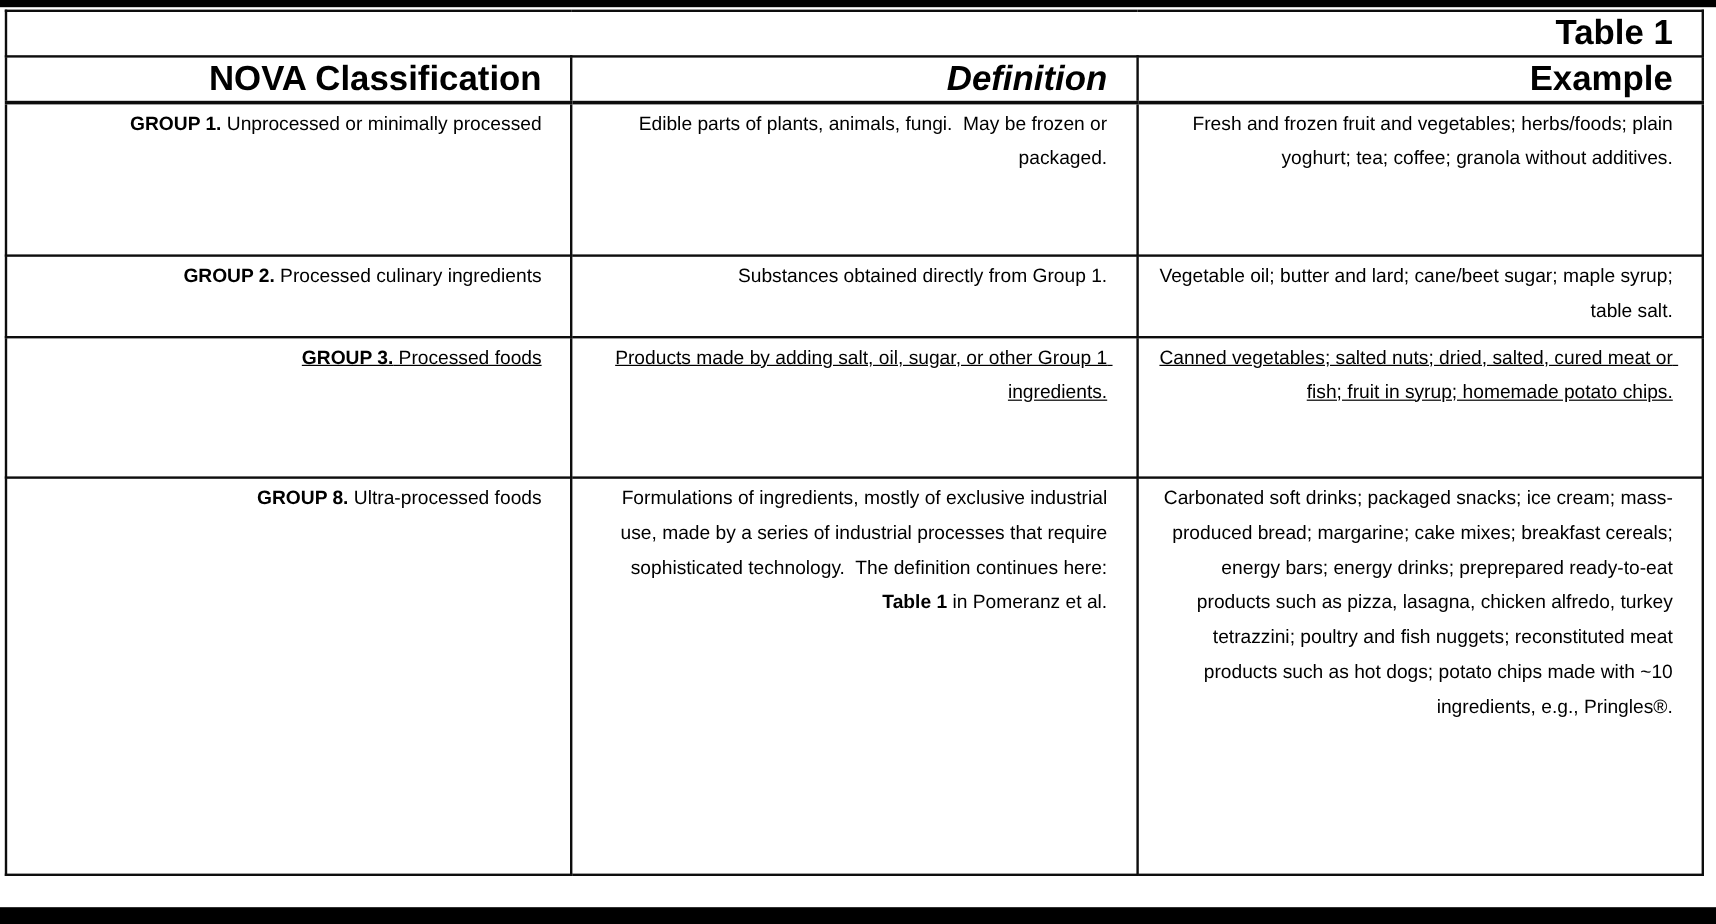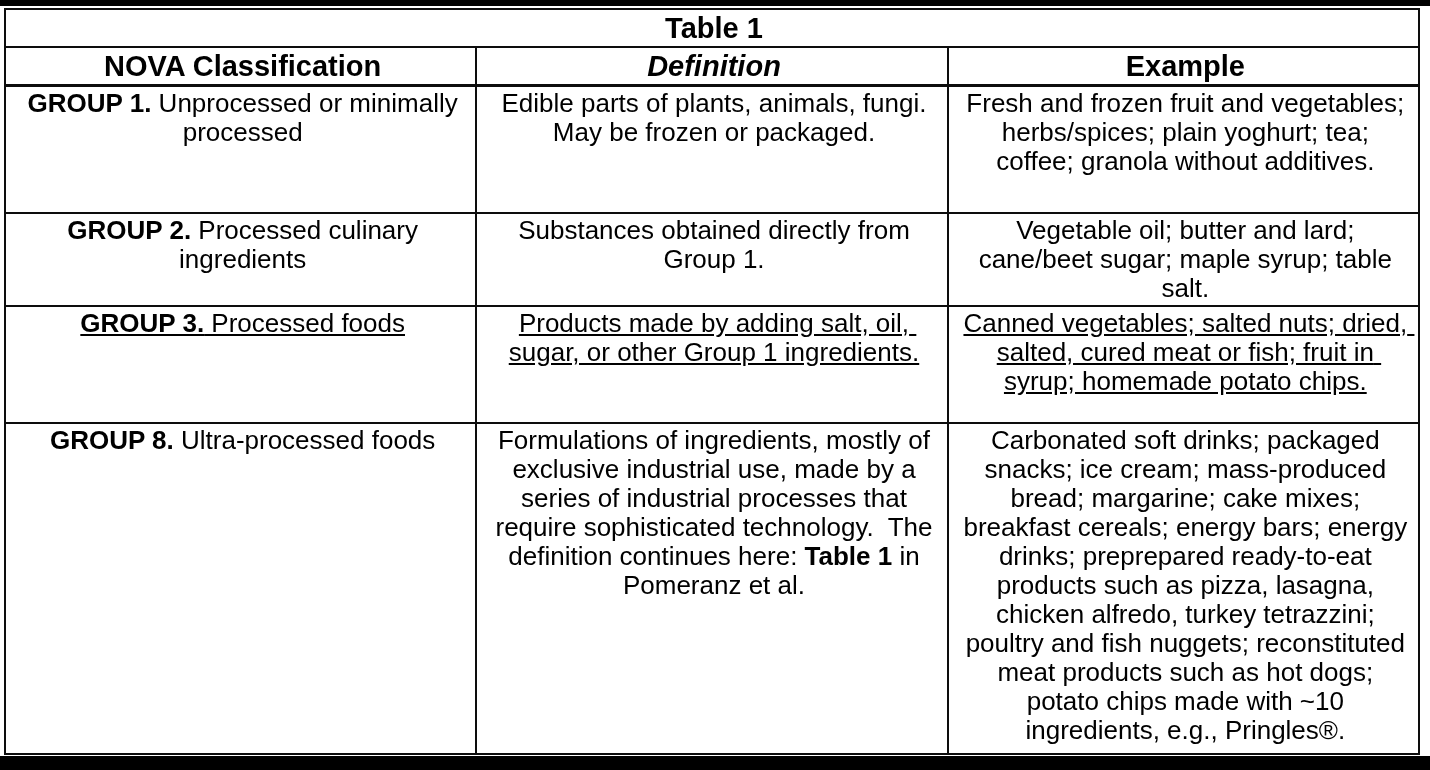--- a/index.html
+++ b/index.html
@@ -28,22 +28,22 @@
     position: absolute;
     left: 4px;
     top: 8px;
     width: 1416px;
     border-collapse: collapse;
     table-layout: fixed;
   }
   .nova-table td, .nova-table th {
     border: 2px solid #0d0d0d;
     vertical-align: top;
-    text-align: center;
-    padding: 2px 8px 2px 12px;
+    text-align: right;
+    padding: 2px 24px 2px 12px;
     white-space: pre-wrap;
     overflow: hidden;
   }
   .col-class { width: 423px; }
   .col-def   { width: 480px; font-style: italic; }
   .col-ex    { width: 513px; border-radius: 16px; }
 
   tr.title-row   { height: 34px; }
   tr.header-row  { height: 36px; }
   tr.row-g1 { height: 127px; }
@@ -57,21 +57,21 @@
     line-height: 32px;
   }
   .header-row th {
     font-size: 29px;
     font-weight: bold;
     line-height: 32px;
     border-bottom-width: 3px;
     margin-left: 32px;
   }
   .body-cell {
-    font-size: 26px;
+    font-size: 16px;
     line-height: 29px;
     font-weight: normal;
   }
   .body-cell b { font-weight: bold; }
 </style>
 </head>
 <body>
 
 <div class="frame-bar top"></div>
 
@@ -82,21 +82,21 @@
     </tr>
     <tr class="header-row">
       <th class="col-class">NOVA Classification</th>
       <th class="col-def">Definition</th>
       <th class="col-ex">Example</th>
     </tr>
 
     <tr class="row-g1">
       <td class="body-cell"><b>GROUP 1.</b><span> Unprocessed or minimally processed</span></td>
       <td class="body-cell"><span>Edible parts of plants, animals, fungi.  May be frozen or packaged.</span><b></b><span></span></td>
-      <td class="body-cell">Fresh and frozen fruit and vegetables; herbs/spices; plain yoghurt; tea; coffee; granola without additives.</td>
+      <td class="body-cell">Fresh and frozen fruit and vegetables; herbs/foods; plain yoghurt; tea; coffee; granola without additives.</td>
     </tr>
 
     <tr class="row-g2">
       <td class="body-cell"><b>GROUP 2.</b><span> Processed culinary ingredients</span></td>
       <td class="body-cell"><span>Substances obtained directly from Group 1.</span><b></b><span></span></td>
       <td class="body-cell">Vegetable oil; butter and lard; cane/beet sugar; maple syrup; table salt.</td>
     </tr>
 
     <tr class="row-g3">
       <td class="body-cell"><b>GROUP 3.</b><span> Processed foods</span></td>

